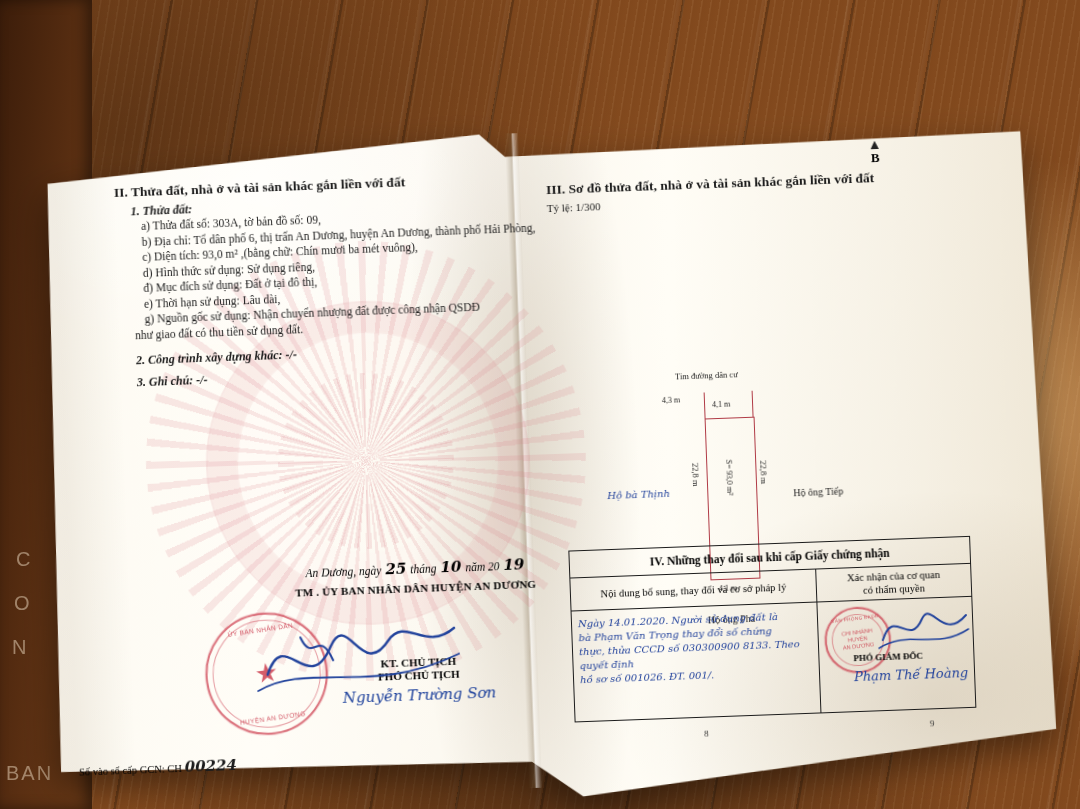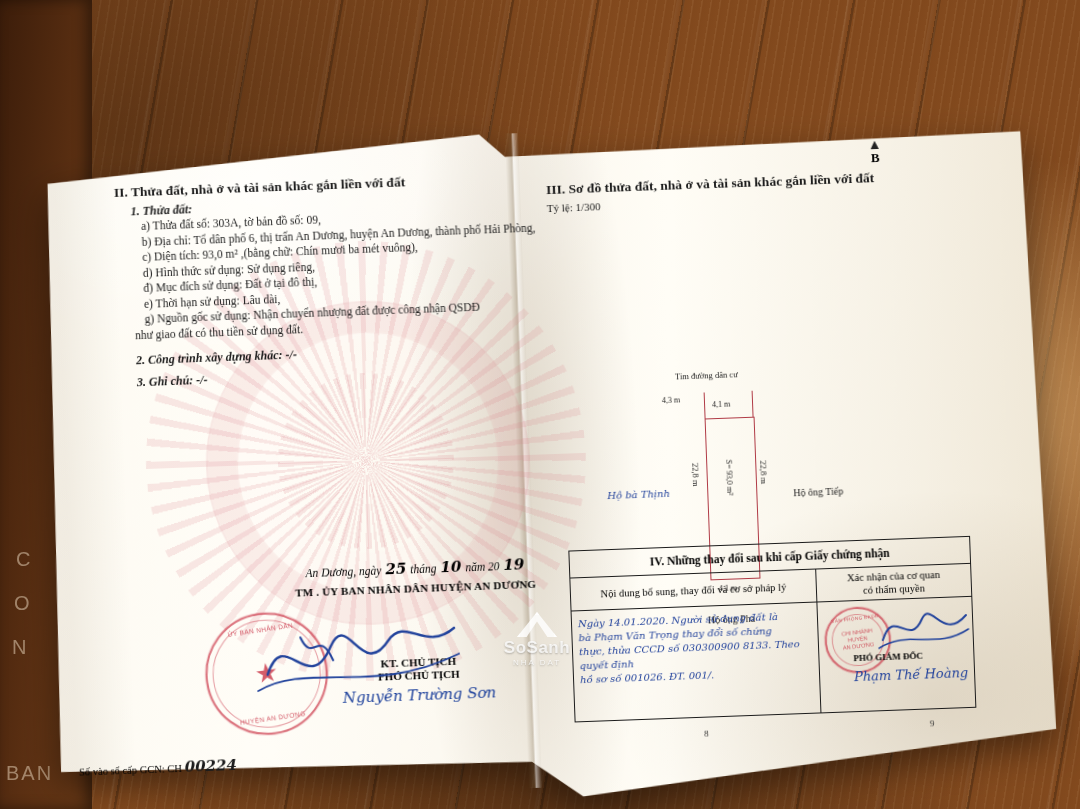--- a/index.html
+++ b/index.html
@@ -409,19 +409,14 @@
             <div class="hand-blue" style="position:absolute; left:34px; top:68px; font-size:13px;">Phạm Thế Hoàng</div>
           </div>
         </div>
       </div>
     </div>
 
     <div class="page-num" style="left:648px; top:620px;">8</div>
     <div class="page-num" style="left:874px; top:618px;">9</div>
   </div>
 
-  <div class="sosanh">
-    <span class="mark"></span>
-    <span>SoSanh</span>
-    <span class="sub">NHA DAT</span>
-  </div>
 
 </div>
 
 </body></html>

